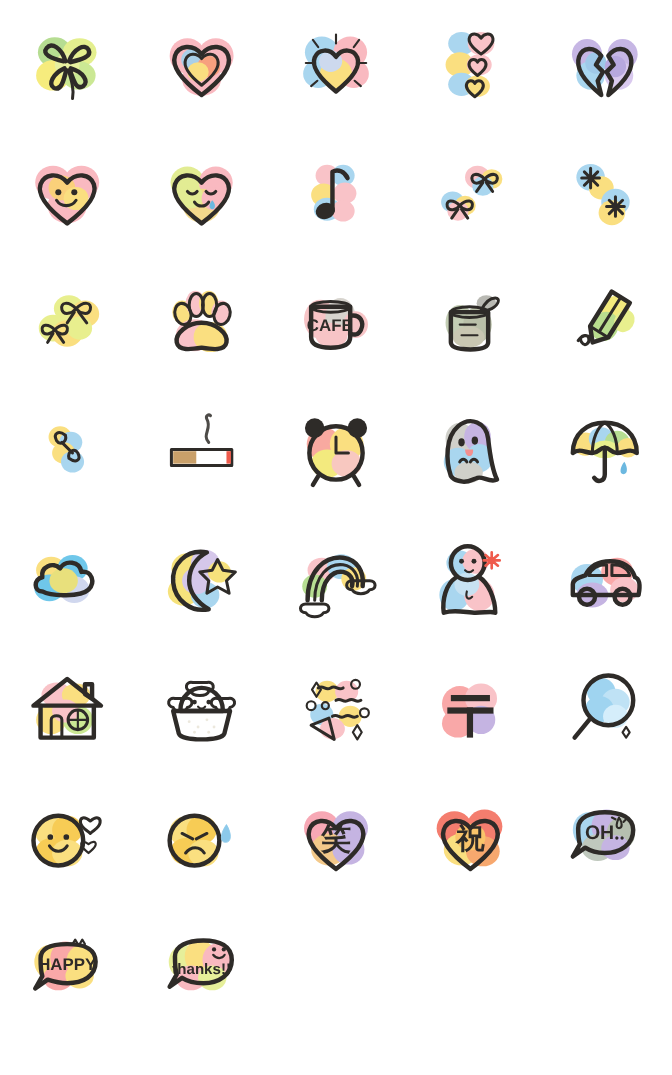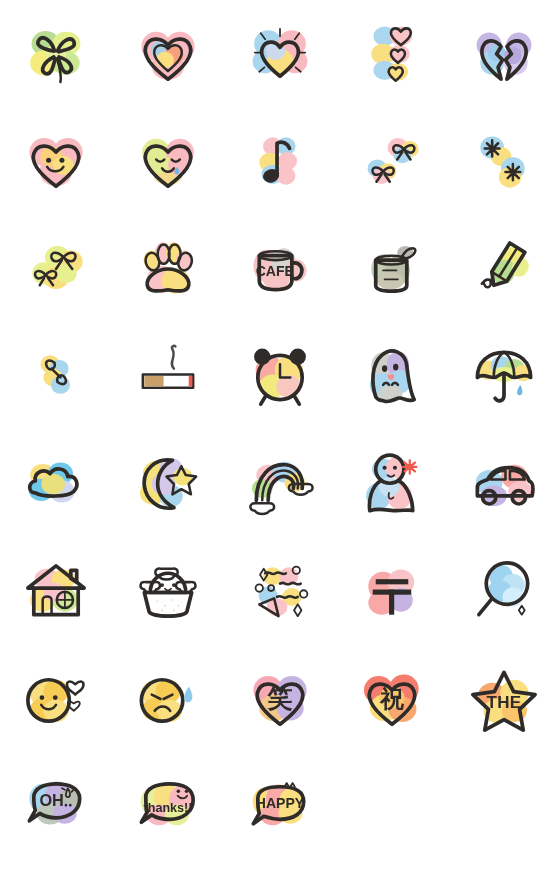--- a/index.html
+++ b/index.html
@@ -649,34 +649,20 @@
           <ellipse cx="40" cy="62" rx="20" ry="18" fill="#fadf80"></ellipse>
           <ellipse cx="64" cy="64" rx="19" ry="17" fill="#f7a86e"></ellipse>
           <ellipse cx="50" cy="48" rx="17" ry="15" fill="#f9c46a"></ellipse>
         </g>
         <path class="ln" d="M50 84 C26 66 16 52 20 40 C24 28 40 26 50 38 C60 26 76 28 80 40 C84 52 74 66 50 84 Z"></path>
         <text class="txt" x="50" y="52" font-size="32" font-family="'DejaVu Sans', sans-serif">祝</text>
       </svg>
     </div>
   </div>
 
-  <div class="cell">
-    <div class="emoji">
-      <svg viewBox="0 0 100 100">
-        <g class="blob">
-          <ellipse cx="34" cy="46" rx="19" ry="18" fill="#f7a86e"></ellipse>
-          <ellipse cx="64" cy="42" rx="19" ry="18" fill="#fadf80"></ellipse>
-          <ellipse cx="40" cy="66" rx="18" ry="16" fill="#fadf80"></ellipse>
-          <ellipse cx="64" cy="66" rx="17" ry="15" fill="#f9c46a"></ellipse>
-        </g>
-        <path class="ln" d="M50 14 L63 40 L92 44 L71 64 L76 92 L50 78 L24 92 L29 64 L8 44 L37 40 Z"></path>
-        <text class="txt" x="50" y="56" font-size="23" letter-spacing="0.5">THE</text>
-      </svg>
-    </div>
-  </div>
 
   <div class="cell">
     <div class="emoji">
       <svg viewBox="0 0 100 100">
         <g class="blob">
           <ellipse cx="32" cy="40" rx="18" ry="20" fill="#a9d6ef"></ellipse>
           <ellipse cx="52" cy="36" rx="17" ry="19" fill="#c5b4e2"></ellipse>
           <ellipse cx="68" cy="44" rx="16" ry="18" fill="#b6bfb0"></ellipse>
           <ellipse cx="42" cy="60" rx="18" ry="15" fill="#bfc8bd"></ellipse>
           <ellipse cx="62" cy="60" rx="16" ry="14" fill="#c5b4e2"></ellipse>
@@ -687,46 +673,46 @@
         <path class="ln-xthin" d="M58 26 L62 28 M74 28 L71 31"></path>
       </svg>
     </div>
   </div>
 
 
   <div class="cell">
     <div class="emoji">
       <svg viewBox="0 0 100 100">
         <g class="blob">
+          <ellipse cx="30" cy="44" rx="17" ry="19" fill="#fadf80"></ellipse>
+          <ellipse cx="48" cy="40" rx="17" ry="19" fill="#f9a8a8"></ellipse>
+          <ellipse cx="66" cy="44" rx="17" ry="19" fill="#fadf80"></ellipse>
+          <ellipse cx="40" cy="62" rx="17" ry="14" fill="#f9a8a8"></ellipse>
+          <ellipse cx="64" cy="60" rx="16" ry="14" fill="#fadf80"></ellipse>
+        </g>
+        <path class="ln" d="M20 40 C20 28 34 24 50 24 C68 24 82 28 82 44 C82 60 68 68 50 68 C42 68 34 66 28 64 L14 74 L22 60 C20 54 20 46 20 40 Z"></path>
+        <text class="txt" x="50" y="48" font-size="19">HAPPY</text>
+        <path class="ln-xthin" d="M56 24 L59 19 L62 24 M64 24 L67 19 L70 24"></path>
+      </svg>
+    </div>
+  </div>
+
+  <div class="cell">
+    <div class="emoji">
+      <svg viewBox="0 0 100 100">
+        <g class="blob">
           <ellipse cx="30" cy="44" rx="17" ry="19" fill="#e6ef9a"></ellipse>
           <ellipse cx="48" cy="38" rx="17" ry="19" fill="#fadf80"></ellipse>
           <ellipse cx="68" cy="42" rx="17" ry="19" fill="#f9b9c0"></ellipse>
           <ellipse cx="38" cy="62" rx="17" ry="14" fill="#f9b9c0"></ellipse>
           <ellipse cx="62" cy="62" rx="16" ry="14" fill="#e6ef9a"></ellipse>
         </g>
         <path class="ln" d="M20 38 C20 26 34 20 52 20 C70 20 84 26 84 42 C84 58 70 68 52 68 C42 68 34 66 28 62 L14 72 L22 58 C20 52 20 44 20 38 Z"></path>
         <text class="txt" x="50" y="53" font-size="17" font-family="'DejaVu Sans', sans-serif">thanks!!</text>
         <circle class="fillblk" cx="64" cy="30" r="2.4"></circle>
         <circle class="fillblk" cx="75" cy="30" r="2.4"></circle>
         <path class="ln-xthin" d="M63 36 C67 41 73 41 76 36"></path>
       </svg>
     </div>
   </div>
 
-  <div class="cell">
-    <div class="emoji">
-      <svg viewBox="0 0 100 100">
-        <g class="blob">
-          <ellipse cx="30" cy="44" rx="17" ry="19" fill="#fadf80"></ellipse>
-          <ellipse cx="48" cy="40" rx="17" ry="19" fill="#f9a8a8"></ellipse>
-          <ellipse cx="66" cy="44" rx="17" ry="19" fill="#fadf80"></ellipse>
-          <ellipse cx="40" cy="62" rx="17" ry="14" fill="#f9a8a8"></ellipse>
-          <ellipse cx="64" cy="60" rx="16" ry="14" fill="#fadf80"></ellipse>
-        </g>
-        <path class="ln" d="M20 40 C20 28 34 24 50 24 C68 24 82 28 82 44 C82 60 68 68 50 68 C42 68 34 66 28 64 L14 74 L22 60 C20 54 20 46 20 40 Z"></path>
-        <text class="txt" x="50" y="48" font-size="19">HAPPY</text>
-        <path class="ln-xthin" d="M56 24 L59 19 L62 24 M64 24 L67 19 L70 24"></path>
-      </svg>
-    </div>
-  </div>
-
 
 </div>
 
 </body></html>

